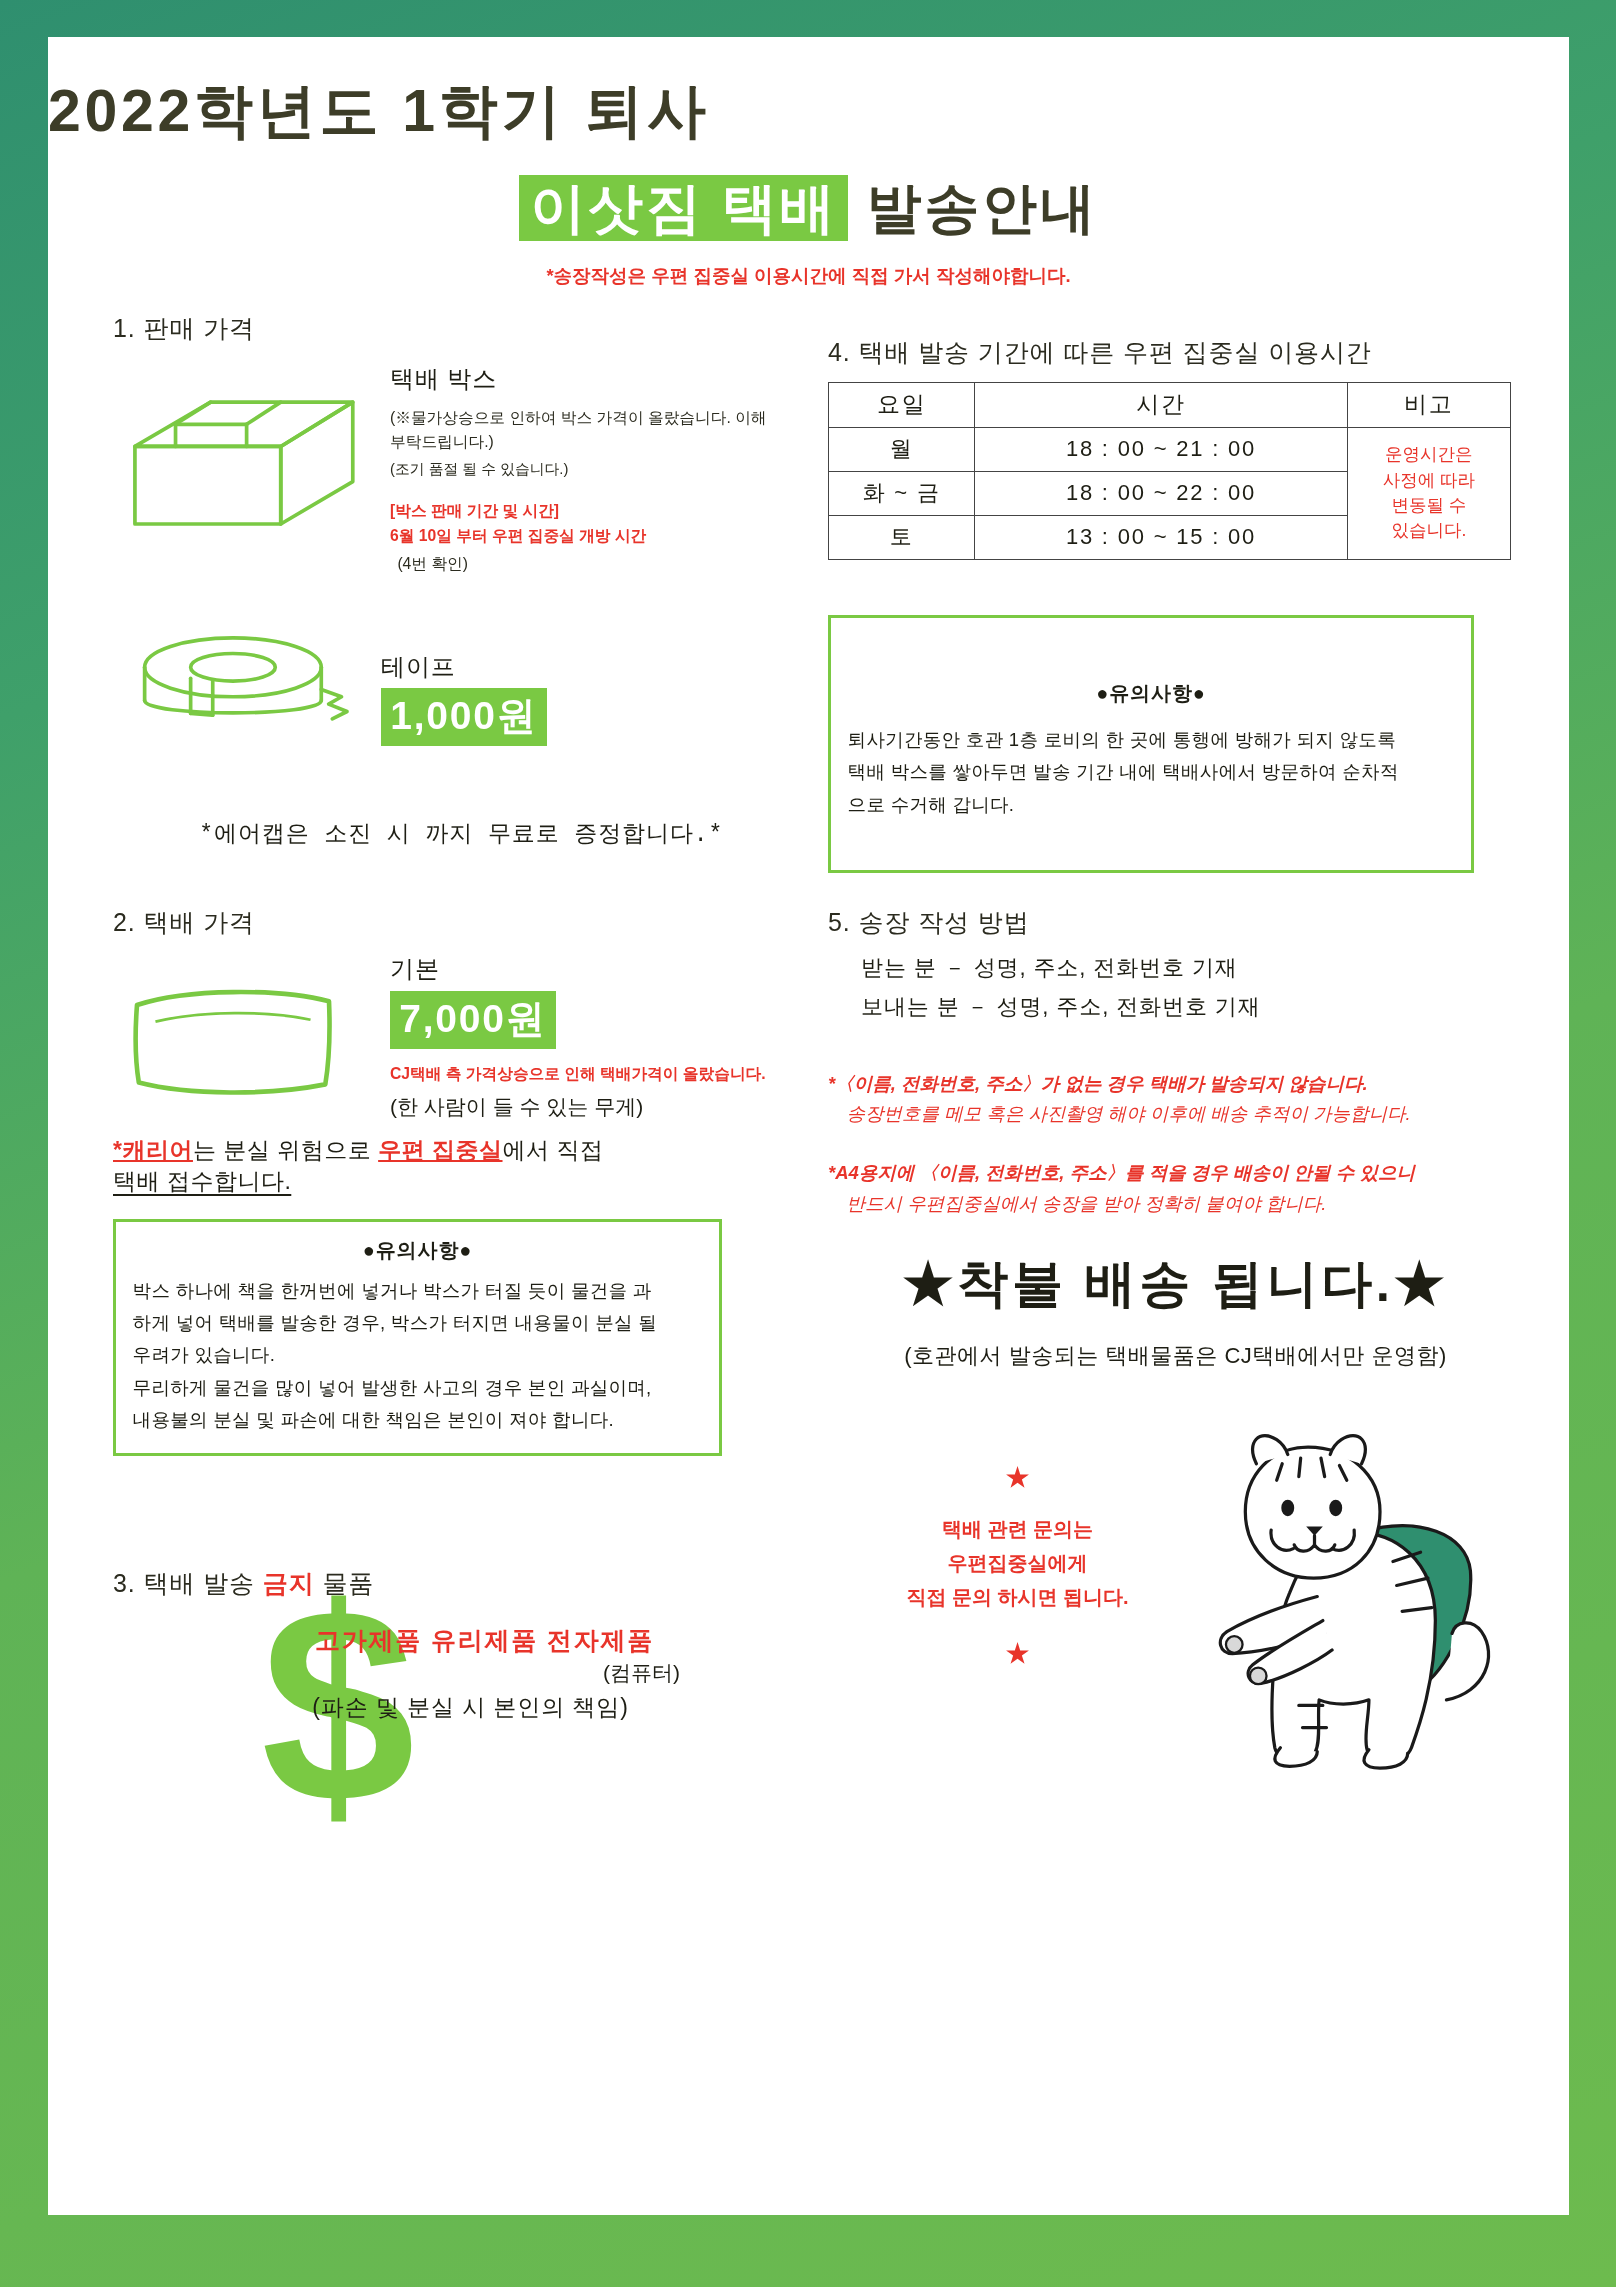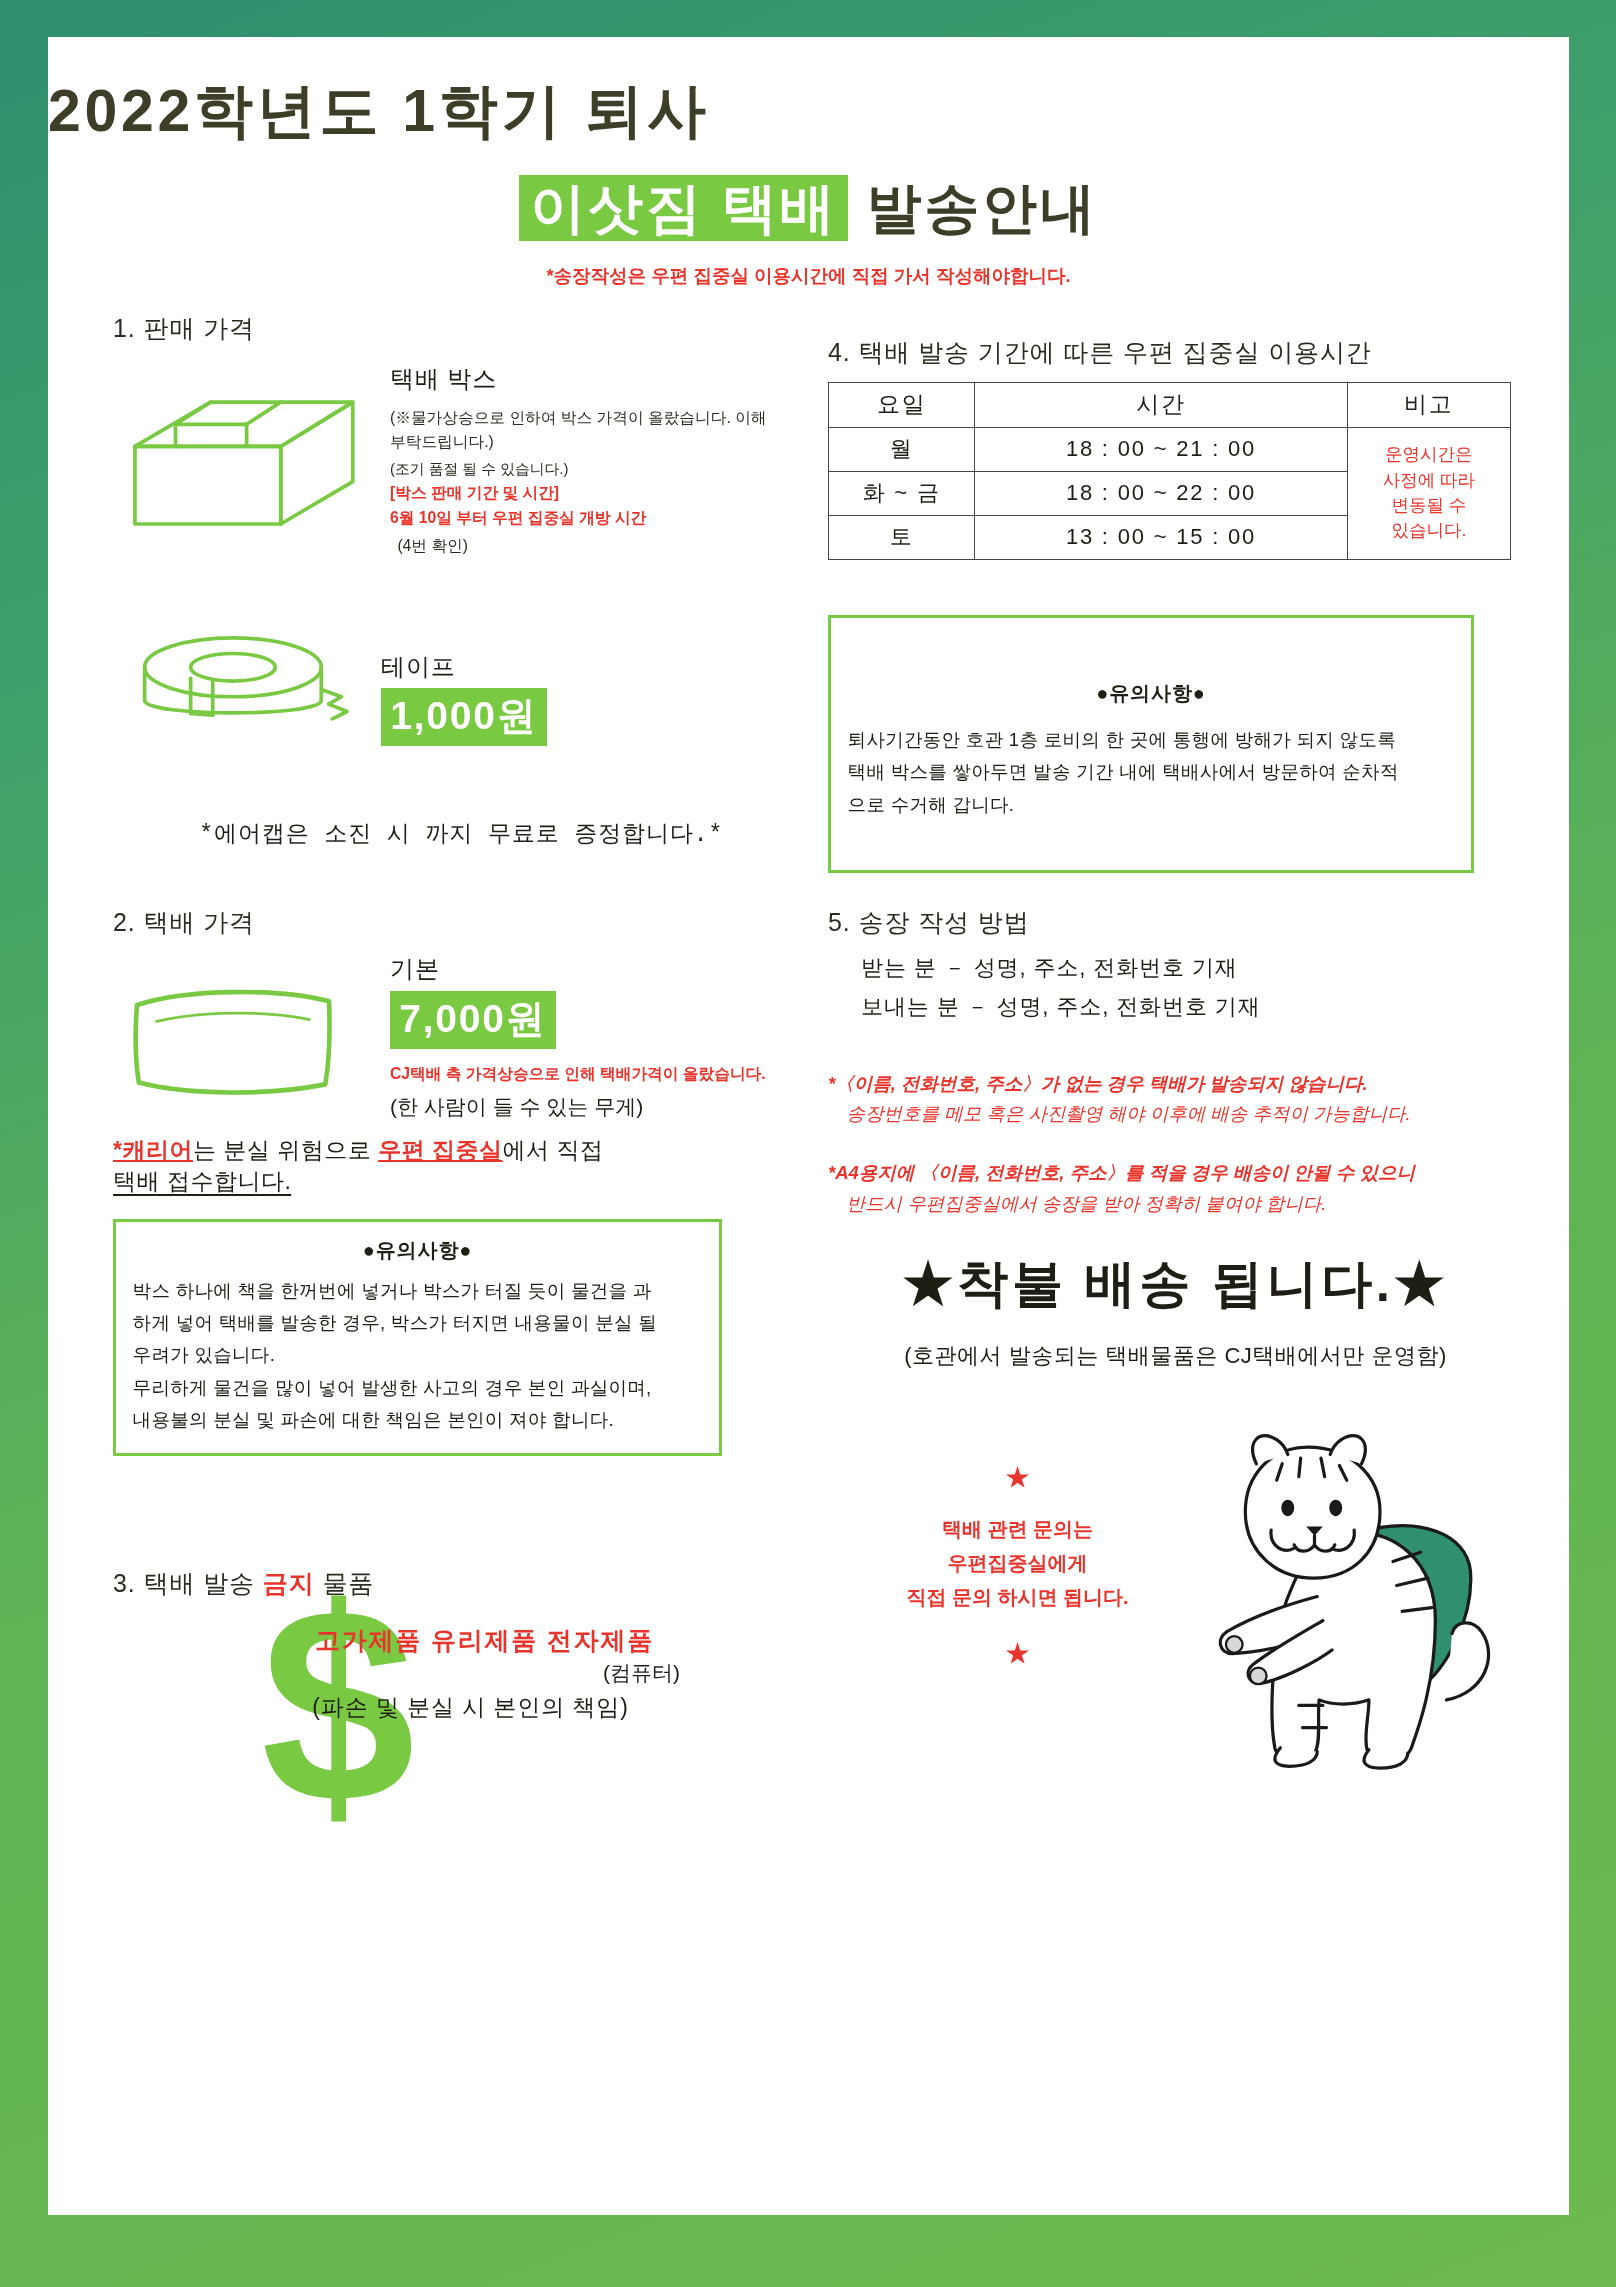--- a/index.html
+++ b/index.html
@@ -222,21 +222,21 @@
               <path d="M58 38 L58 62"></path>
               <path d="M135 38 L135 62"></path>
             </g>
           </svg>
 
           <div style="position:absolute; left:277px; top:9.2px;">
             <div style="font-size:24px; color:#1e1e14; letter-spacing:0.9px;">택배 박스</div>
             <div class="small-note" style="margin-top:11px;">(※물가상승으로 인하여 박스 가격이 올랐습니다. 이해</div>
             <div class="small-note">부탁드립니다.)</div>
             <div class="small-note" style="margin-top:3.7px; font-size:14.8px;">(조기 품절 될 수 있습니다.)</div>
-            <div class="small-note red" style="margin-top:0;">[박스 판매 기간 및 시간]</div>
+            <div class="small-note red" style="margin-top:18px;">[박스 판매 기간 및 시간]</div>
             <div class="small-note red">6월 10일 부터 우편 집중실 개방 시간</div>
             <div class="small-note" style="margin-top:3.7px; margin-left:7.4px;">(4번 확인)</div>
           </div>
         </div>
 
         <div style="position:relative; height:171px; margin-top:31px;">
           <svg width="240" height="138" viewBox="0 0 260 150" style="position:absolute; left:11px; top:0;">
             <g fill="none" stroke="#7ac943" stroke-width="4" stroke-linejoin="round" stroke-linecap="round">
               <ellipse cx="118" cy="46" rx="96" ry="32"></ellipse>
               <ellipse cx="118" cy="46" rx="46" ry="15"></ellipse>

